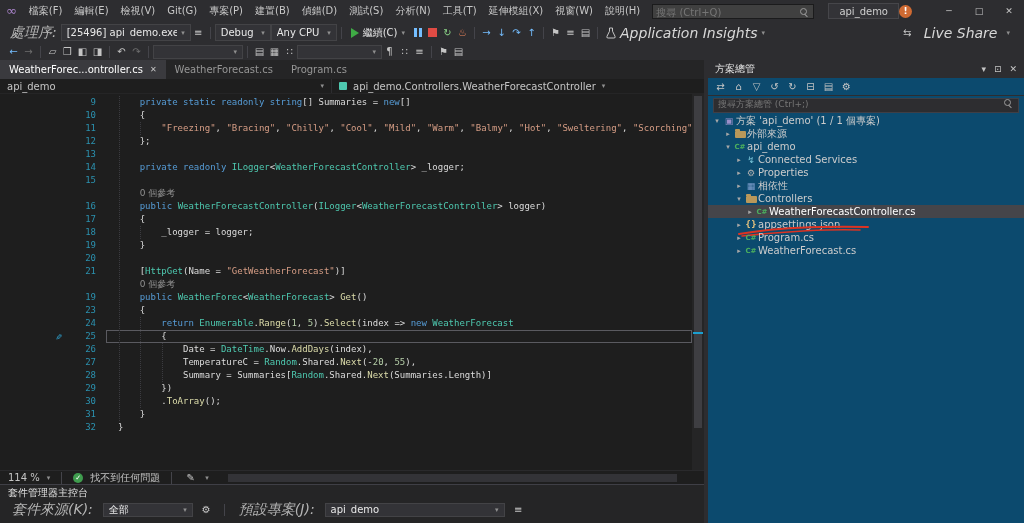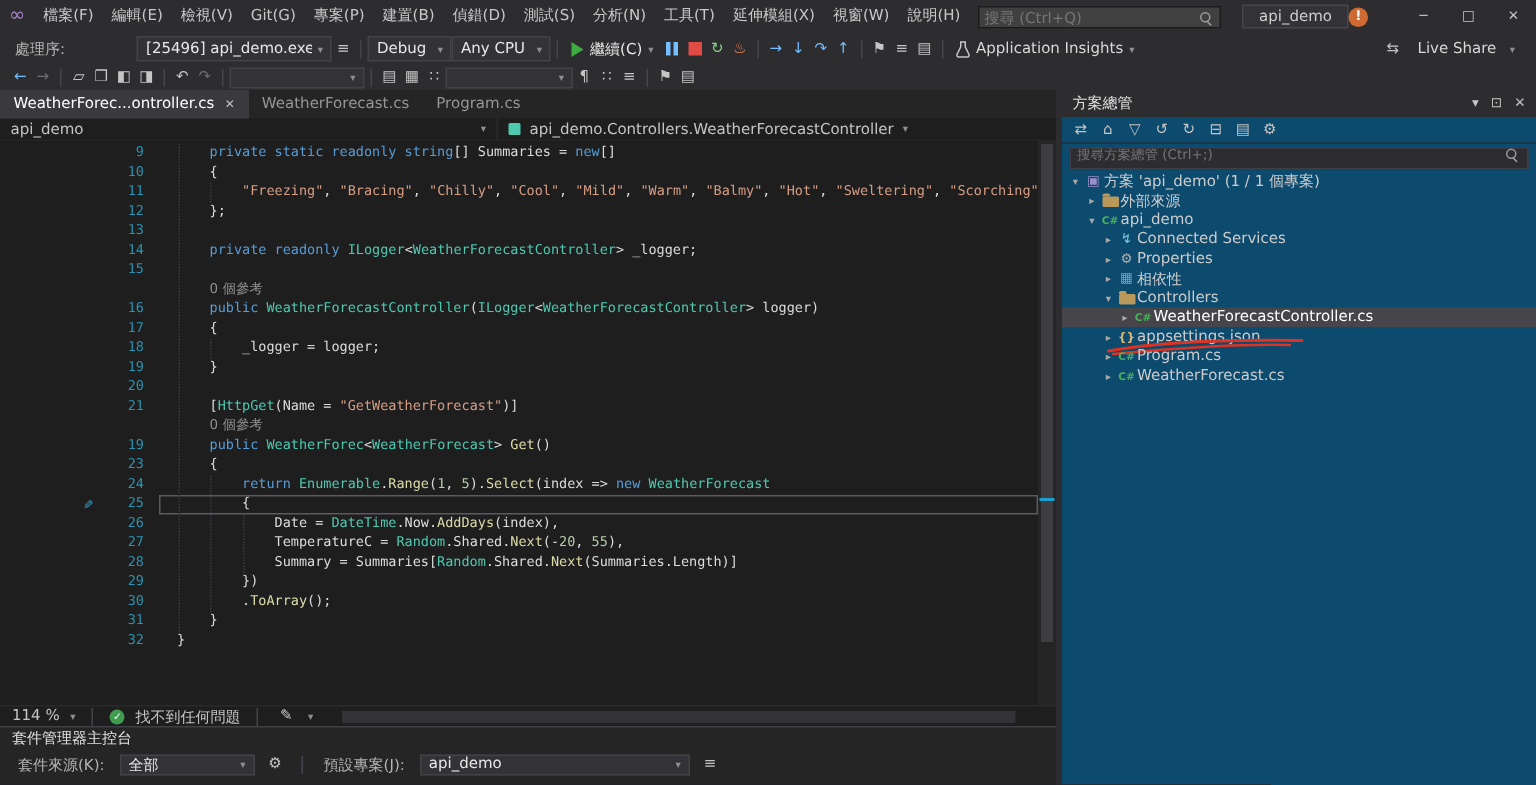--- a/index.html
+++ b/index.html
@@ -24,27 +24,27 @@
     border:1px solid #46464a;color:#cfcfcf;font-size:10px;}
   .tbar-right{margin-left:auto;display:flex;align-items:center;height:22px;}
   .notif{width:13px;height:13px;border-radius:50%;background:#cf6a32;color:#fff;font-size:9px;
     line-height:13px;text-align:center;font-weight:bold;margin-right:22px;}
   .winbtn{width:30px;height:22px;line-height:22px;text-align:center;color:#c5c5c5;font-size:9px;}
 
   
   .tb{position:absolute;left:0;width:1024px;background:#2d2d30;display:flex;align-items:center;padding:0 6px;}
   .tb1{top:22px;height:21px;}
   .tb2{top:43px;height:17px;}
-  .tlabel{color:#b5b5b5;font-size:10px;margin:0 4px;white-space:nowrap;}
+  .tlabel{color:#b5b5b5;font-size:14px;margin:0 4px;white-space:nowrap;font-style:italic;}
   .tlabel.lt{color:#d8d8d8;}
   .combo{height:17px;background:#333337;border:1px solid #434346;display:flex;align-items:center;
     padding:0 5px;color:#e8e8e8;font-size:10px;gap:4px;white-space:nowrap;}
   .tb2 .combo{height:14px;}
   .combo .caret,.caret{color:#8f8f8f;font-size:7px;}
-  .w130{width:130px;margin-left:44px;} .w56{width:56px;} .w66{width:66px;} .w90{width:90px;} .w85{width:85px;}
+  .w130{width:130px;} .w56{width:56px;} .w66{width:66px;} .w90{width:90px;} .w85{width:85px;}
   .combo span:first-child{overflow:hidden;}
   .combo .caret{margin-left:auto;}
   .sep{width:1px;height:12px;background:#44444a;margin:0 4px;flex:none;}
   .tbi{min-width:15px;height:15px;display:flex;align-items:center;justify-content:center;
     color:#c5c5c5;font-size:10px;flex:none;}
   .tbi.grn{color:#89d185;} .tbi.org{color:#e8825a;} .tbi.blu{color:#75beff;}
   .tbi.dis{color:#6e6e6e;}
   .continue-btn{display:flex;align-items:center;gap:4px;padding:0 5px;color:#e8e8e8;font-size:10px;}
   .play{width:0;height:0;border-left:8px solid #3fab45;border-top:5px solid transparent;border-bottom:5px solid transparent;}
   .pausebars{display:flex;gap:2px;} .pbar{width:3px;height:9px;background:#75beff;}

